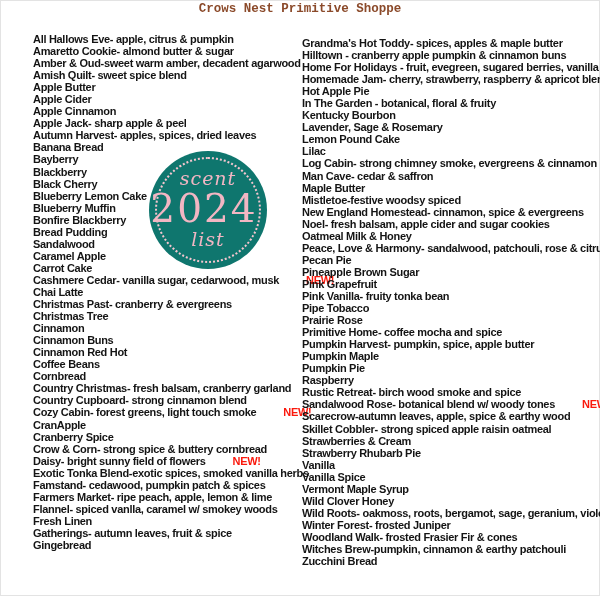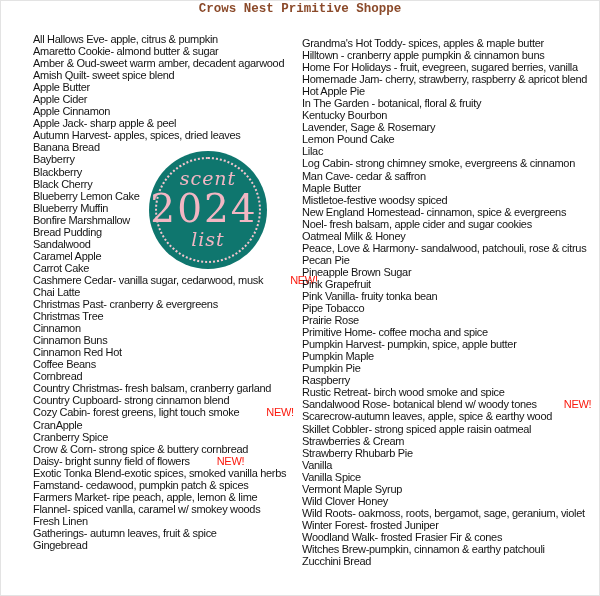--- a/index.html
+++ b/index.html
@@ -18,21 +18,21 @@
     font-family:"Liberation Mono","DejaVu Sans Mono",monospace;
     font-weight:700;
     font-size:12.5px;
     letter-spacing:0px;
     color:#8B4A2A;
     margin:0;
   }
   .col{
     position:absolute;
     font-size:11px;
-    font-weight:400;
+    font-weight:700;
     letter-spacing:-0.3px;
     line-height:12.05px;
     color:#141414;
     white-space:nowrap;
   }
   .col-left{ left:33px; top:33px; width:270px; }
   .col-right{ left:302px; top:37px; width:296px; }
   .item .new{
     color:#FA190D;
     margin-left:4px;
@@ -98,21 +98,21 @@
     <div class="item"><span>Apple Cider</span></div>
     <div class="item"><span>Apple Cinnamon</span></div>
     <div class="item"><span>Apple Jack- sharp apple &amp; peel</span></div>
     <div class="item"><span>Autumn Harvest- apples, spices, dried leaves</span></div>
     <div class="item"><span>Banana Bread</span></div>
     <div class="item"><span>Bayberry</span></div>
     <div class="item"><span>Blackberry</span></div>
     <div class="item"><span>Black Cherry</span></div>
     <div class="item"><span>Blueberry Lemon Cake</span></div>
     <div class="item"><span>Blueberry Muffin</span></div>
-    <div class="item"><span>Bonfire Marshmallow</span></div>
+    <div class="item"><span>Bonfire Blackberry</span></div>
     <div class="item"><span>Bread Pudding</span></div>
     <div class="item"><span>Sandalwood</span></div>
     <div class="item"><span>Caramel Apple</span></div>
     <div class="item"><span>Carrot Cake</span></div>
     <div class="item"><span>Cashmere Cedar- vanilla sugar, cedarwood, musk</span><span class="new">NEW!</span></div>
     <div class="item"><span>Chai Latte</span></div>
     <div class="item"><span>Christmas Past- cranberry &amp; evergreens</span></div>
     <div class="item"><span>Christmas Tree</span></div>
     <div class="item"><span>Cinnamon</span></div>
     <div class="item"><span>Cinnamon Buns</span></div>

